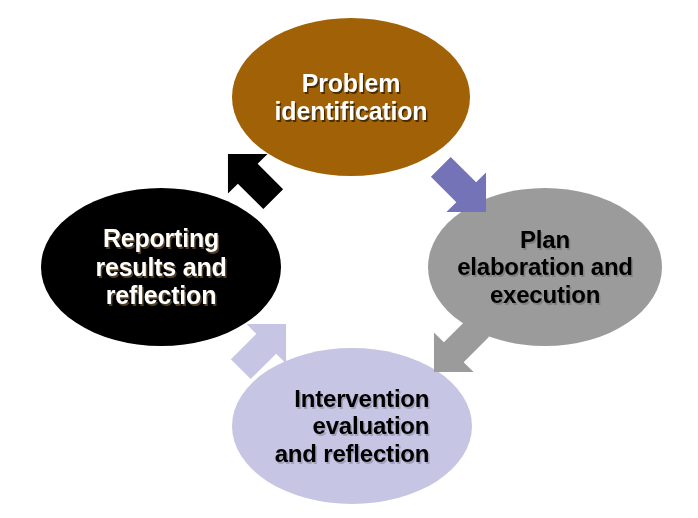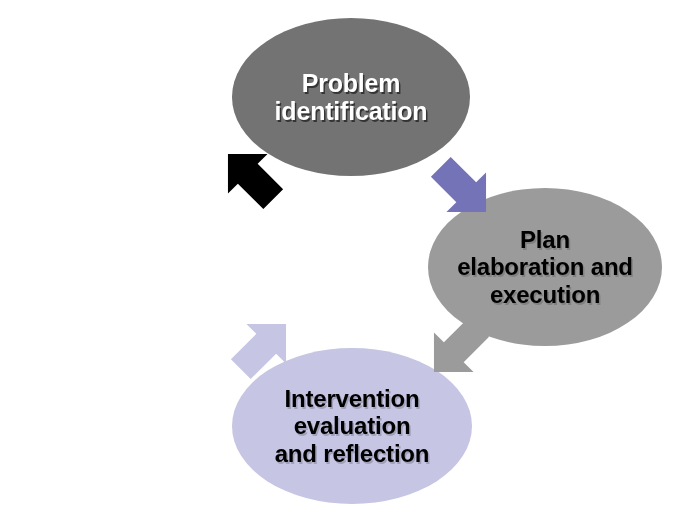--- a/index.html
+++ b/index.html
@@ -59,20 +59,21 @@
 
   #node-intervention {
     left: 232px; top: 348px;
     width: 240px; height: 156px;
     background: #C6C5E3;
   }
   #node-intervention .node-label {
     color: #0a0a0a;
     font-size: 24px;
     text-shadow: 1.5px 1.5px 0 rgba(150,150,175,0.8);
+    text-align: right;
   }
 
   #node-reporting {
     left: 41px; top: 188px;
     width: 240px; height: 158px;
     background: #000000;
   }
   #node-reporting .node-label {
     color: #ffffff;
     font-size: 25px;
@@ -88,37 +89,42 @@
   #arrow-to-problem   { left: 212px; top: 142px; }
   #arrow-to-plan      { left: 422px; top: 152px; }
   #arrow-to-interv    { left: 418px; top: 312px; }
   #arrow-to-reporting { left: 222px; top: 312px; }
 </style>
 </head>
 <body>
 
 <div id="canvas" style="background: rgb(255, 255, 255);">
 
-  <div class="node" id="node-problem" style="background: #737373; justify-content: center;">
+  <div class="node" id="node-problem" style="background: #a16207; justify-content: center;">
     <span class="node-label" style="color: rgb(255, 255, 255);">Problem
 identification</span>
   </div>
 
   <div class="node" id="node-plan" style="background: rgb(155, 155, 155);">
     <span class="node-label" style="color: #000000;">Plan
 elaboration and
 execution</span>
   </div>
 
   <div class="node" id="node-intervention" style="background: rgb(198, 197, 227);">
     <span class="node-label" style="color: rgb(0, 0, 0);">Intervention
 evaluation
 and reflection</span>
   </div>
 
+  <div class="node" id="node-reporting" style="background: rgb(0, 0, 0);">
+    <span class="node-label" style="color: rgb(255, 255, 255);">Reporting
+results and
+reflection</span>
+  </div>
 
   <div class="arrow" id="arrow-to-problem">
     <svg width="80" height="72" viewBox="0 0 80 72">
       <g transform="rotate(-45 40 36)">
         <path d="M40 2 L68 30 L54 30 L54 66 L26 66 L26 30 L12 30 Z" fill="#000000"></path>
       </g>
     </svg>
   </div>
 
   <div class="arrow" id="arrow-to-plan">

